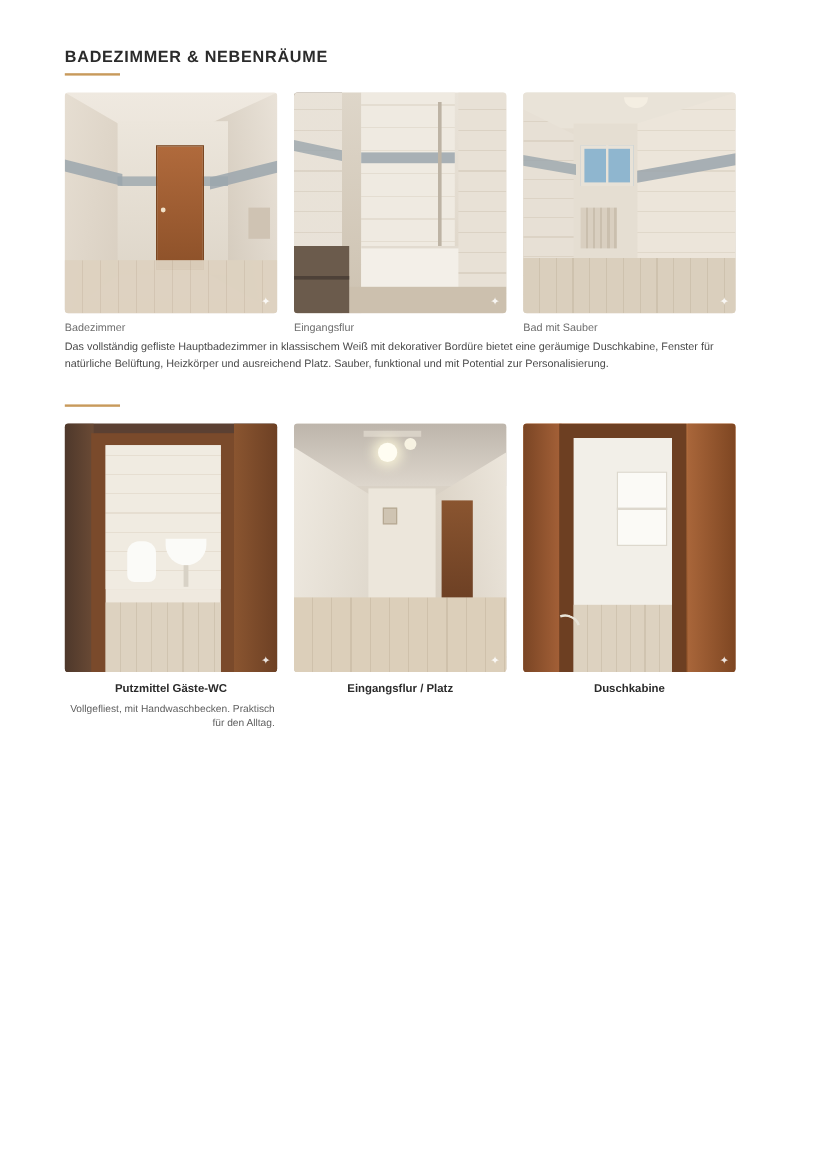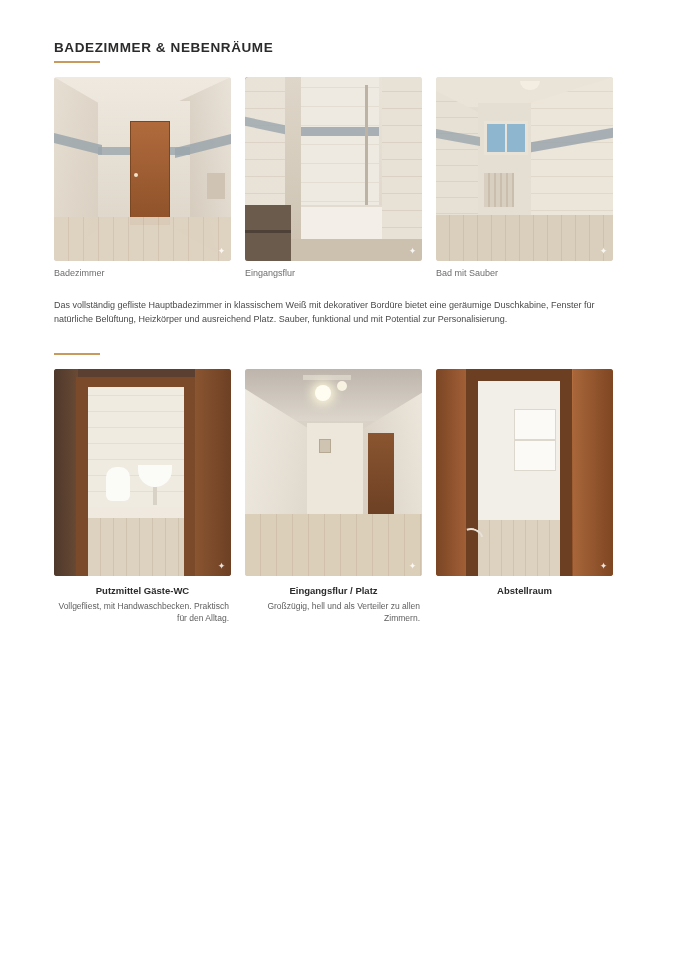--- a/index.html
+++ b/index.html
@@ -82,21 +82,21 @@
     font-size: 8.5px;
     line-height: 1.45;
     color: #5e5e5e;
     margin-top: 4px;
     padding: 0 2px;
   }
   .section-note {
     font-size: 9px;
     line-height: 1.6;
     color: #4a4a4a;
-    margin-top: 20px;
+    margin-top: 4px;
     margin-bottom: 26px;
   }
 
   
   .ph { position: absolute; }
 
   
   .p1 { background: linear-gradient(#efe9e0, #ded5c8); }
   .p1 .wallL { left:0; top:0; width:48px; height:184px;
     background: linear-gradient(100deg,#e6ded2,#d8cec0);
@@ -306,34 +306,33 @@
             <div class="ph bulb"></div>
           <div class="ph wallL"></div>
             <div class="ph wallR"></div>
           <div class="ph back"></div>
             <div class="ph pic"></div>
             <div class="ph doorbr"></div>
           <div class="ph floor"></div>
           <span class="corner">✦</span>
         </div>
         <div class="cap-bold">Eingangsflur / Platz</div>
-        <div class="cap-sub">Großzügig, hell und als Verteiler zu allen Zimmern.</div>
       </div>
 
       <div class="card">
         <div class="photo photo-tall p6">
           <div class="ph left"></div>
             <div class="ph frame"></div>
           <div class="ph inner"></div>
           <div class="ph shelf1"></div>
             <div class="ph shelfline"></div>
           <div class="ph floor6"></div>
             <div class="ph right"></div>
           <div class="ph cable"></div>
           <span class="corner">✦</span>
         </div>
-        <div class="cap-bold">Abstellraum</div>
+        <div class="cap-bold">Duschkabine</div>
       </div>
 
     </div>
   </div>
 
 </div>
 
 </body></html>

